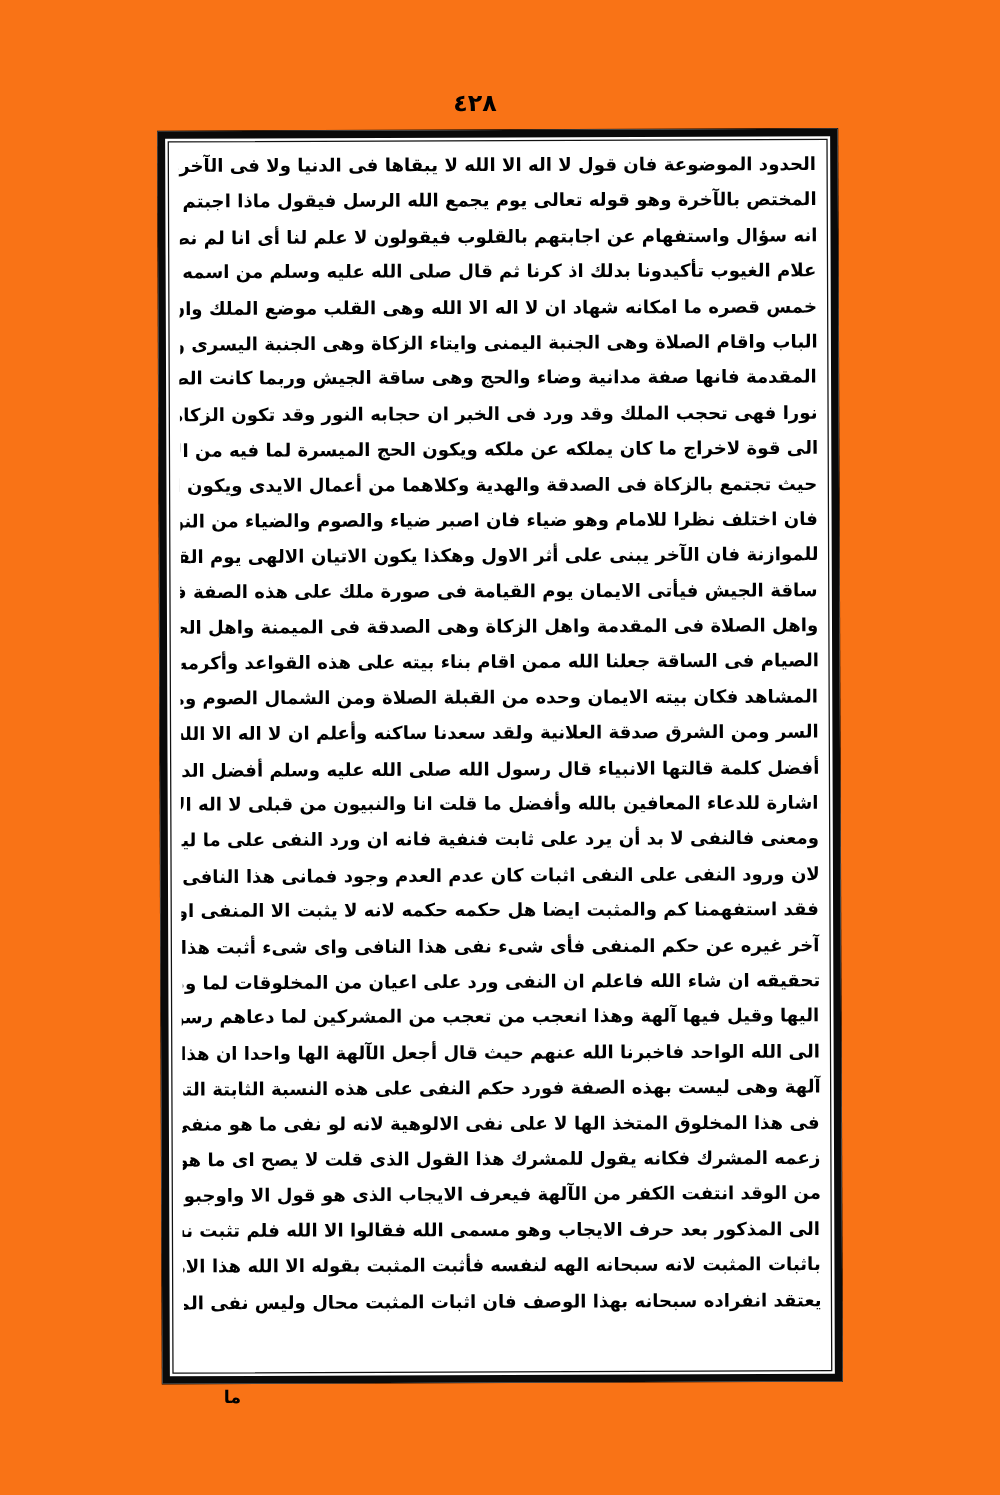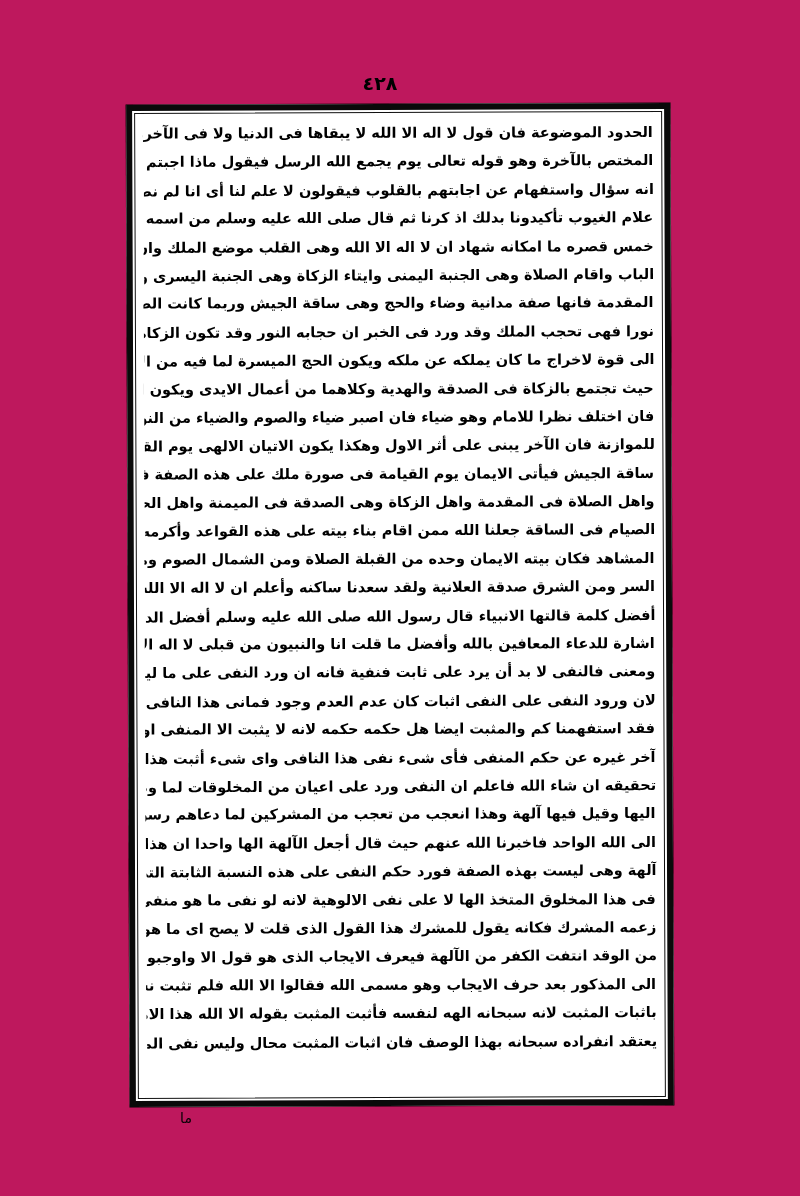--- a/index.html
+++ b/index.html
@@ -14,21 +14,21 @@
     position: relative;
     overflow: hidden;
     font-family: "DejaVu Sans", sans-serif;
     color: #000000;
   }
 
   
   .page-sheet {
     position: absolute;
     inset: 0;
-    background: #be185d;
+    background: #f97316;
   }
 
   
   .folio {
     position: absolute;
     top: 72px;
     left: 0;
     width: 800px;
     text-align: center;
     font-family: "DejaVu Sans", sans-serif;
@@ -101,21 +101,21 @@
 
   
   .catchword {
     position: absolute;
     left: 166px;
     top: 1110px;
     width: 40px;
     text-align: center;
     font-family: "DejaVu Sans", sans-serif;
     font-size: 14px;
-    font-weight: 400;
+    font-weight: 700;
     direction: rtl;
   }
 </style>
 </head>
 <body>
 
 <div class="page-sheet">
 
   <div class="folio">٤٢٨</div>
 

